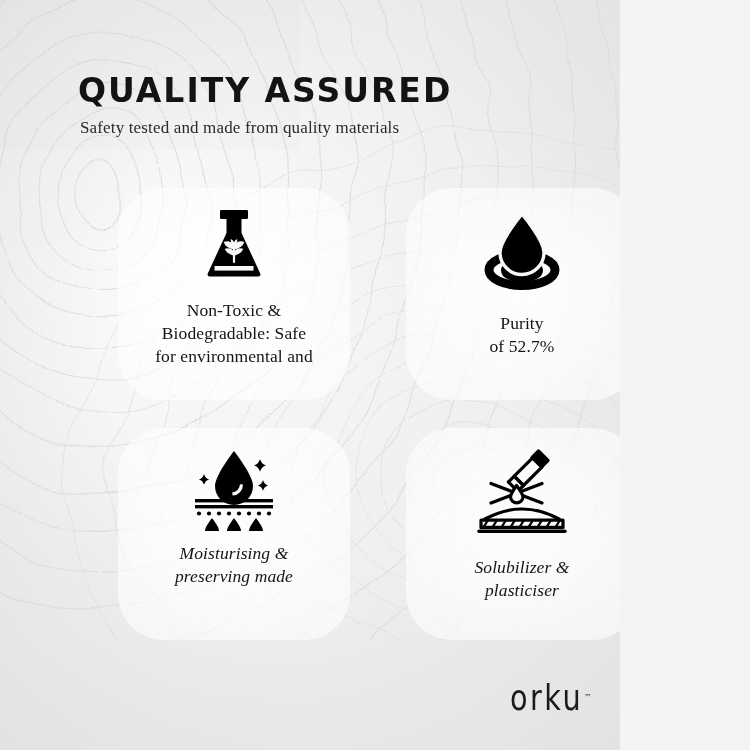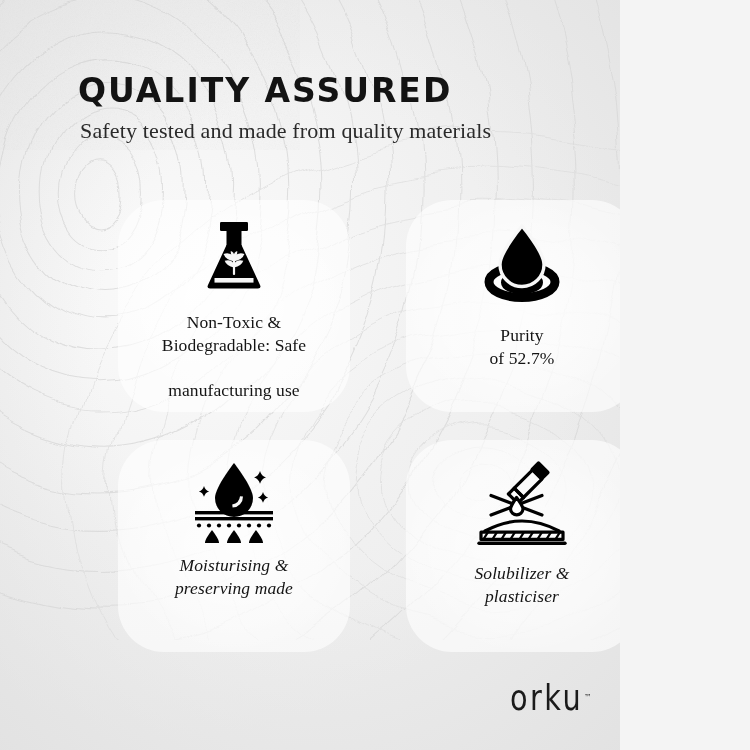--- a/index.html
+++ b/index.html
@@ -59,32 +59,32 @@
     font-weight: 700;
     font-size: 33px;
     letter-spacing: 2.0px;
     color: #131313;
     margin: 0;
     line-height: 1.05;
     white-space: nowrap;
   }
   .subtitle {
     font-family: "Liberation Serif", serif;
-    font-size: 22px;
+    font-size: 17px;
     color: #2a2a2a;
     margin: 9px 0 0 2px;
     letter-spacing: .15px;
     white-space: nowrap;
   }
 
   
   .grid {
     position: absolute;
     left: 118px;
-    top: 200px;
+    top: 188px;
     width: 520px;
     display: grid;
     grid-template-columns: 232px 232px;
     grid-template-rows: 212px 212px;
     column-gap: 56px;
     row-gap: 28px;
   }
   .card {
     position: relative;
     border-radius: 46px;
@@ -123,21 +123,21 @@
     letter-spacing: .1px;
     padding: 0 6px;
   }
   .card-r1 .icon-wrap { height: 88px; }
   .card-r2 .icon-wrap { height: 96px; }
   .card-r2 .card-text { margin-top: 8px; font-style: italic; }
 
   .card-purity .icon-wrap { margin-top: 4px; }
   .card-purity .card-text { margin-top: 18px; }
   .card-nontoxic .card-text { margin-top: 9px; }
-  .card-solub .card-text { margin-top: 12px; }
+  .card-solub .card-text { margin-top: 18px; }
   .card-moist .card-text { margin-top: 4px; }
 
   
   .logo {
     position: absolute;
     right: 28px;
     bottom: 34px;
     display: flex;
     align-items: center;
   }
@@ -255,22 +255,21 @@
             <path d="M31 46.6 q-7.6 -1.6 -9.3 -6.8 q5.9 -2 9.3 2.9 Z"></path>
             <path d="M31 46.6 q7.6 -1.6 9.3 -6.8 q-5.9 -2 -9.3 2.9 Z"></path>
             <path d="M31 38.6 q-3.6 -3.6 -3.2 -8.6 q4.6 1.6 3.2 8.6 Z"></path>
             <path d="M31 38.6 q3.6 -3.6 3.2 -8.6 q-4.6 1.6 -3.2 8.6 Z"></path>
           </g>
         </svg>
       </div>
       <div class="card-text">
         <span>Non-Toxic &amp;</span><br>
         <span>Biodegradable: Safe</span><br>
-        <br>
-        <span>manufacturing use</span>
+        <span>for environmental and</span><br>
       </div>
     </div>
 
     <div class="card card-r1 card-purity">
       <div class="icon-wrap">
         <svg width="84" height="80" viewBox="0 0 84 80" aria-hidden="true">
 
           <ellipse cx="42" cy="60" rx="33" ry="15.5" fill="none" stroke="#000" stroke-width="9"></ellipse>
 
           <ellipse cx="42" cy="60.5" rx="17" ry="7.5" fill="none" stroke="#000" stroke-width="8"></ellipse>

